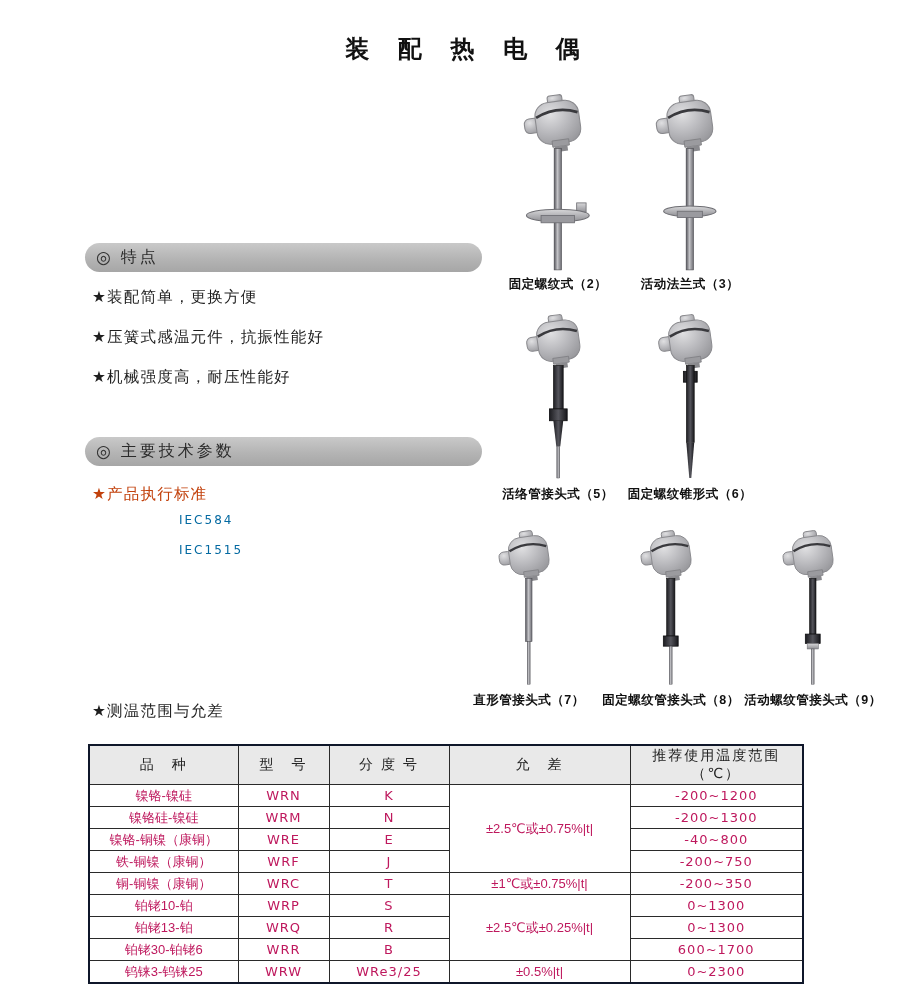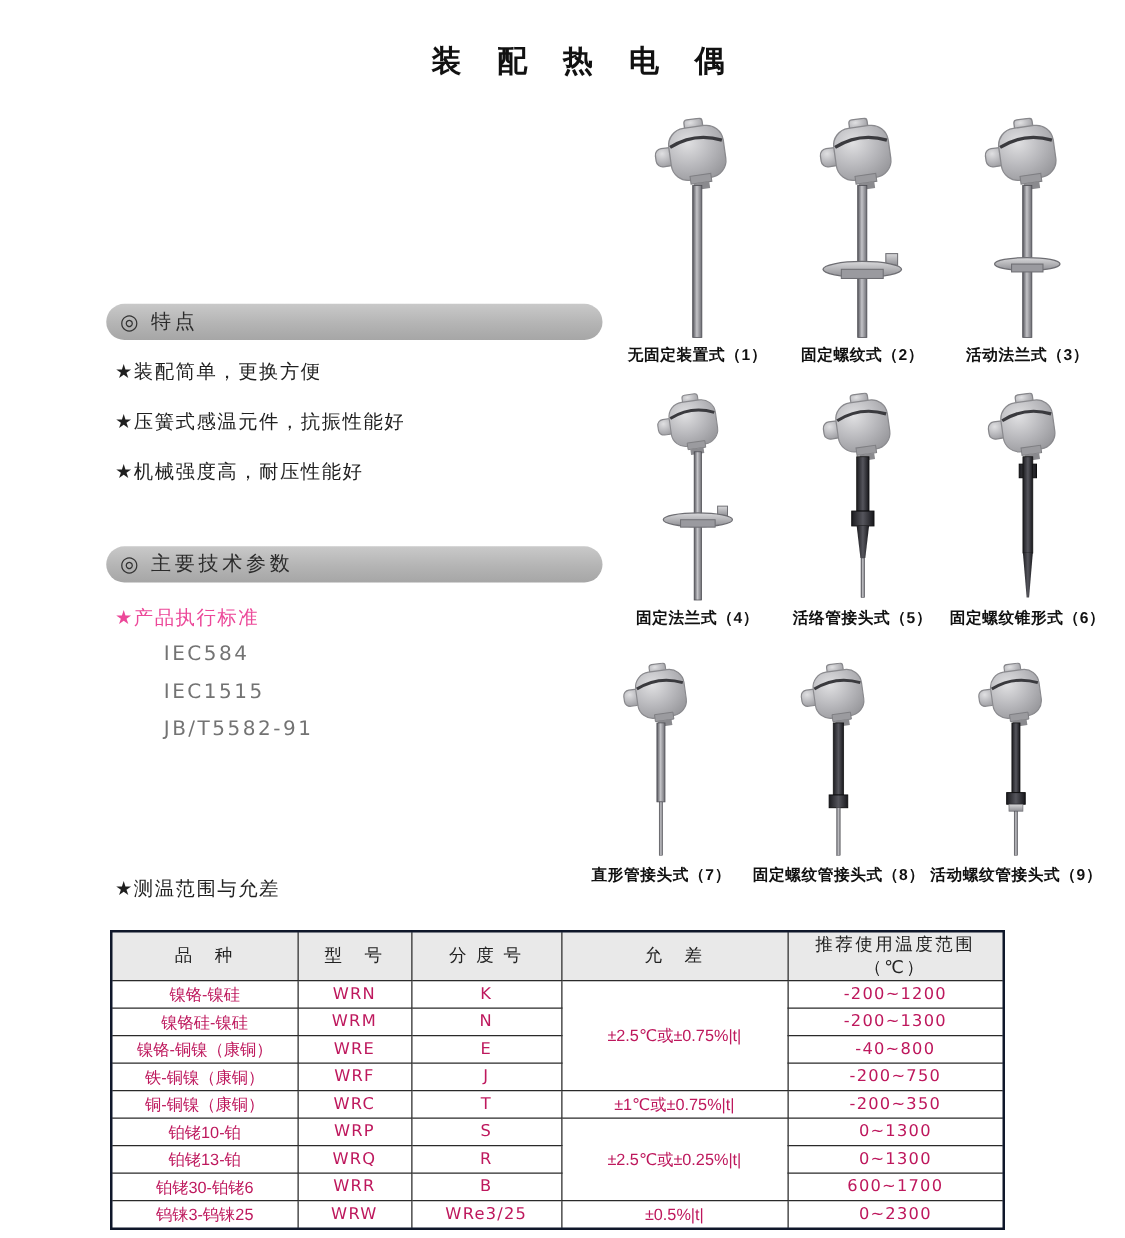--- a/index.html
+++ b/index.html
@@ -24,25 +24,26 @@
     border-radius:15px; box-sizing:border-box;
     background:linear-gradient(#c9c9c9,#b4b4b4 55%,#a6a6a6);
     display:flex; align-items:center; padding-left:11px;
   }
   .bar1 { top:243px; }
   .bar2 { top:437px; }
   .bullseye { font-size:17px; color:#333; margin-right:10px; line-height:1; }
   .bar-label { font-size:16px; color:#2b2b2b; letter-spacing:3px; }
   .features { position:absolute; left:92px; top:287px; margin:0; padding:0; list-style:none; }
   .features li { font-size:15.5px; height:40px; letter-spacing:1.2px; color:#1f1f1f; }
-  .std-heading { position:absolute; left:92px; top:484px; font-size:15.5px; letter-spacing:1.2px; color:#ec4899; }
+  .std-heading { position:absolute; left:92px; top:484px; font-size:15.5px; letter-spacing:1.2px; color:#c2410c; }
   .standards-list { position:absolute; left:131px; top:513px; margin:0; padding:0; list-style:none; }
   .standards-list li {
-    font-size:16px; height:30px; letter-spacing:2px; color:#737373;
+    font-size:12px; height:30px; letter-spacing:2px; color:#0369a1;
     font-family:"DejaVu Sans","Liberation Sans",sans-serif;
+    margin-left:48px;
   }
   .range-heading { position:absolute; left:92px; top:701px; font-size:15.5px; letter-spacing:1.2px; color:#1f1f1f; }
 
   .fig-row { position:absolute; display:flex; }
   .row1 { left:492px; top:94px; }
   .row2 { left:492px; top:314px; }
   .row3 { left:458px; top:530px; }
   .row1 svg.tc { height:178px; width:auto; }
   .row2 svg.tc { height:168px; width:auto; }
   .row3 svg.tc { height:158px; width:auto; }
@@ -120,33 +121,25 @@
 
   <div class="section-bar bar2">
     <span class="bullseye">◎</span>
     <span class="bar-label">主要技术参数</span>
   </div>
 
   <div class="std-heading">★产品执行标准</div>
   <ul class="standards-list">
     <li>IEC584</li>
     <li>IEC1515</li>
-    <li>JB/T5582-91</li>
   </ul>
 
   <div class="range-heading">★测温范围与允差</div>
 
   <div class="fig-row row1">
-    <figure class="figure">
-      <svg class="tc" viewBox="0 0 120 170">
-        <use href="#tcHead" transform="translate(27,0) rotate(-8 33 27)"></use>
-        <rect x="56.5" y="52" width="7" height="116" fill="url(#gRod)" stroke="#4c4c52" stroke-width="0.6"></rect>
-      </svg>
-      <figcaption>无固定装置式（1）</figcaption>
-    </figure>
     <figure class="figure">
       <svg class="tc" viewBox="0 0 120 170">
         <use href="#tcHead" transform="translate(27,0) rotate(-8 33 27)"></use>
         <rect x="56.5" y="52" width="7" height="116" fill="url(#gRod)" stroke="#4c4c52" stroke-width="0.6"></rect>
         <rect x="78" y="104" width="9" height="9" fill="url(#gMetal)" stroke="#6e6e73" stroke-width="0.8"></rect>
         <ellipse cx="60" cy="116" rx="30" ry="6" fill="url(#gMetal)" stroke="#6e6e73" stroke-width="1"></ellipse>
         <rect x="44" y="116" width="32" height="7" fill="#9a9a9f" stroke="#6e6e73" stroke-width="0.8"></rect>
       </svg>
       <figcaption>固定螺纹式（2）</figcaption>
     </figure>
@@ -155,30 +148,20 @@
         <use href="#tcHead" transform="translate(27,0) rotate(-8 33 27)"></use>
         <rect x="56.5" y="52" width="7" height="116" fill="url(#gRod)" stroke="#4c4c52" stroke-width="0.6"></rect>
         <ellipse cx="60" cy="112" rx="25" ry="5" fill="url(#gMetal)" stroke="#6e6e73" stroke-width="1"></ellipse>
         <rect x="48" y="112" width="24" height="6" fill="#9a9a9f" stroke="#6e6e73" stroke-width="0.8"></rect>
       </svg>
       <figcaption>活动法兰式（3）</figcaption>
     </figure>
   </div>
 
   <div class="fig-row row2">
-    <figure class="figure">
-      <svg class="tc" viewBox="0 0 120 170">
-        <use href="#tcHead" transform="translate(27,0) rotate(-8 33 27) scale(0.9)"></use>
-        <rect x="57" y="48" width="6" height="120" fill="url(#gRod)" stroke="#4c4c52" stroke-width="0.6"></rect>
-        <rect x="76" y="92" width="8" height="8" fill="url(#gMetal)" stroke="#6e6e73" stroke-width="0.8"></rect>
-        <ellipse cx="60" cy="103" rx="28" ry="5.5" fill="url(#gMetal)" stroke="#6e6e73" stroke-width="1"></ellipse>
-        <rect x="46" y="103" width="28" height="6" fill="#9a9a9f" stroke="#6e6e73" stroke-width="0.8"></rect>
-      </svg>
-      <figcaption>固定法兰式（4）</figcaption>
-    </figure>
     <figure class="figure">
       <svg class="tc" viewBox="0 0 120 170">
         <use href="#tcHead" transform="translate(27,0) rotate(-8 33 27)"></use>
         <rect x="55" y="52" width="10" height="44" fill="url(#gDark)" stroke="#111" stroke-width="0.6"></rect>
         <rect x="51" y="96" width="18" height="12" fill="url(#gDark)" stroke="#0c0c0e" stroke-width="0.8"></rect>
         <polygon points="55,108 65,108 62,134 58,134" fill="url(#gDark)"></polygon>
         <rect x="58.5" y="134" width="3" height="32" fill="url(#gRod)" stroke="#4c4c52" stroke-width="0.4"></rect>
       </svg>
       <figcaption>活络管接头式（5）</figcaption>
     </figure>

